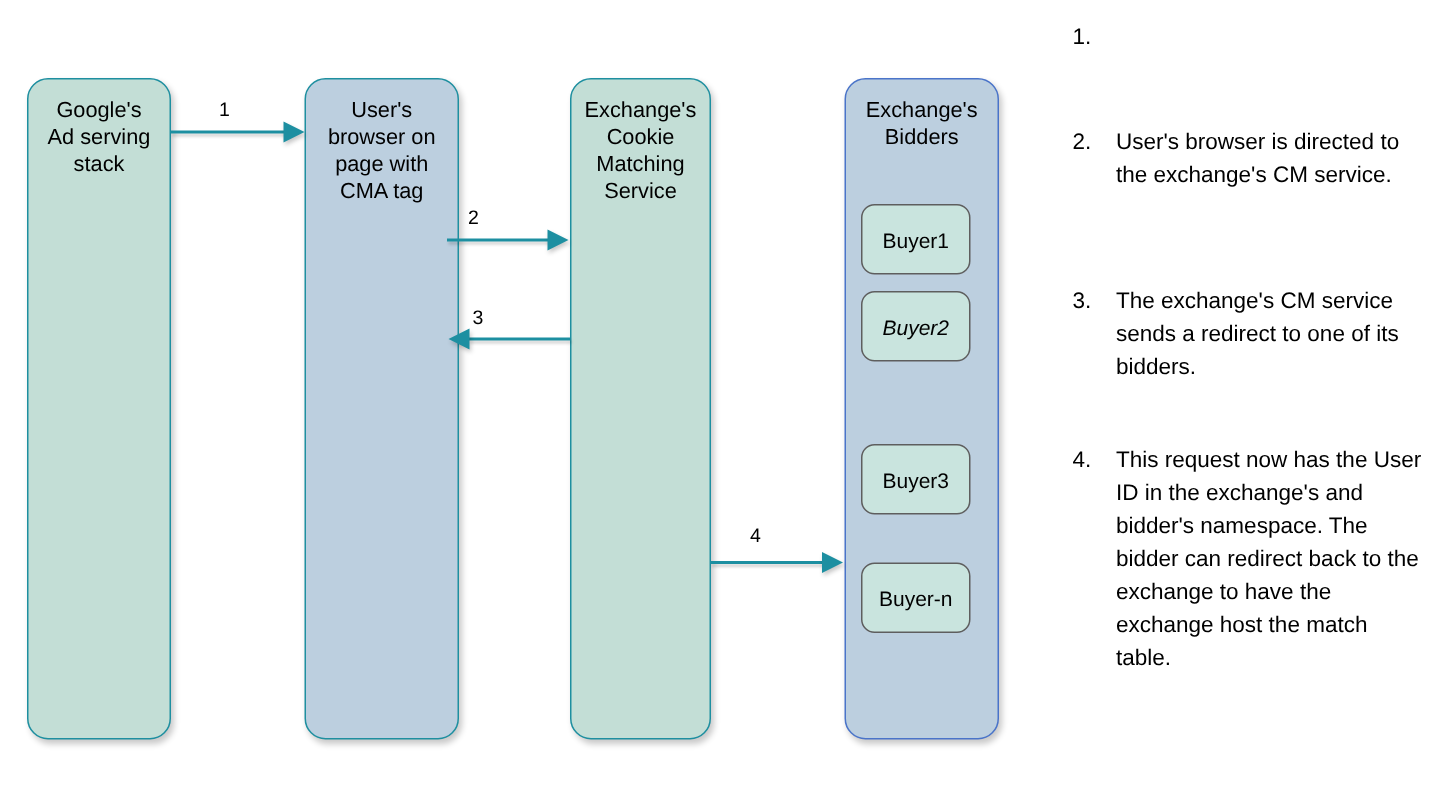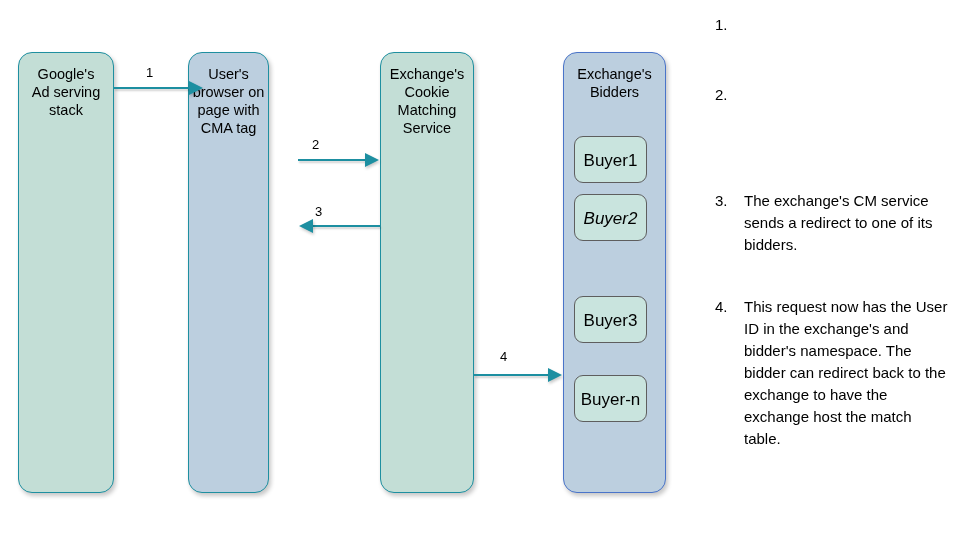--- a/index.html
+++ b/index.html
@@ -44,34 +44,34 @@
   .lane-blue-alt {
     background: #bccfdf;
     border: 1.6px solid #4a74c9;
   }
   .lane-title {
     display: block;
     white-space: pre-line;
   }
 
   #lane-google  { left: 18px;  top: 52px; width: 96px;  height: 441px; }
-  #lane-browser { left: 188px; top: 52px; width: 81px;  height: 441px; }
+  #lane-browser { left: 203px; top: 52px; width: 103px;  height: 441px; }
   #lane-cms     { left: 380px; top: 52px; width: 94px;  height: 441px; }
   #lane-bidders { left: 563px; top: 52px; width: 103px; height: 441px; }
 
   .buyer {
     position: absolute;
     box-sizing: border-box;
     left: 10px;
     width: 73px;
     height: 47px;
     background: #c9e4de;
     border: 1.2px solid #5e5e5e;
     border-radius: 9px;
-    font-size: 17px;
+    font-size: 14px;
     line-height: 47px;
     text-align: center;
   }
   #buyer-1 { top: 83px; }
   #buyer-2 { top: 141px; font-style: italic; }
   #buyer-3 { top: 199px; margin-top: 44px; }
   #buyer-n { top: 322px; }
 
   
   .arrow-line {
@@ -201,20 +201,21 @@
   <div class="arrow-label" id="arrow4-lbl">4</div>
 
 </div>
 
 <div id="steps">
   <div class="step" id="step-1">
     <div class="step-num">1.</div>
   </div>
   <div class="step" id="step-2">
     <div class="step-num">2.</div>
+    <div class="step-text">User's browser is directed to the exchange's CM service.</div>
   </div>
   <div class="step" id="step-3">
     <div class="step-num">3.</div>
     <div class="step-text">The exchange's CM service sends a redirect to one of its bidders.</div>
   </div>
   <div class="step" id="step-4">
     <div class="step-num">4.</div>
     <div class="step-text">This request now has the User ID in the exchange's and bidder's namespace. The bidder can redirect back to the exchange to have the exchange host the match table.</div>
   </div>
 </div>

